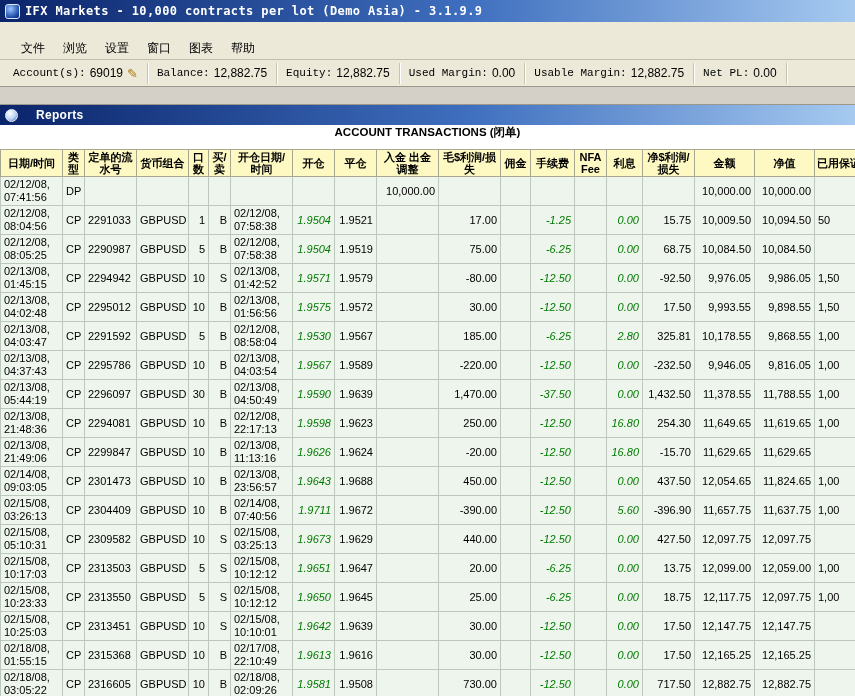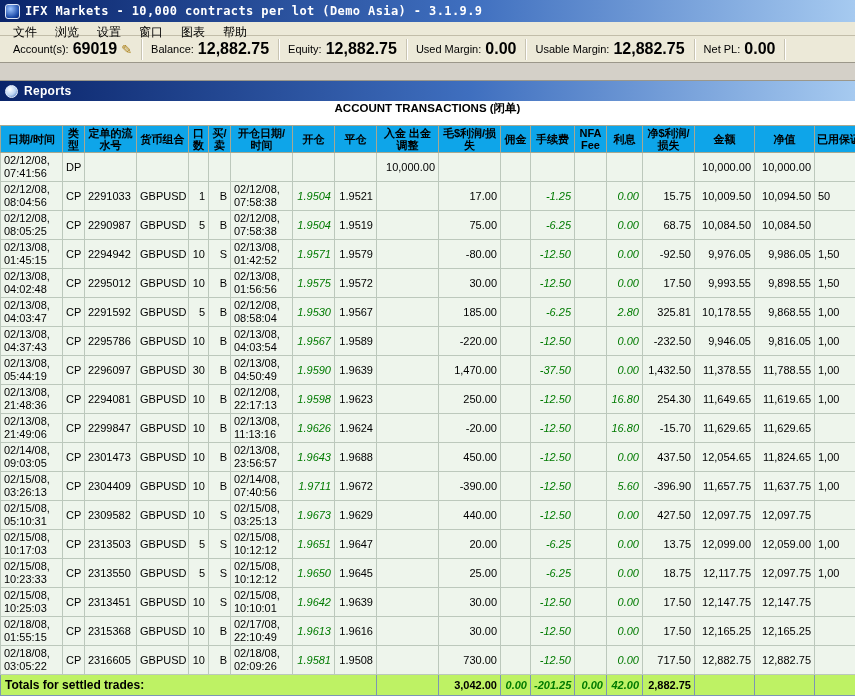--- a/index.html
+++ b/index.html
@@ -8,49 +8,49 @@
 
   
   .titlebar { height:22px; display:flex; align-items:center; gap:5px; padding:9px 5px;
               background:linear-gradient(90deg,#0a246a 0%,#3f6fbf 55%,#a6caf0 100%); }
   .app-icon { width:15px; height:15px; border-radius:3px; flex:0 0 auto;
               background:radial-gradient(circle at 35% 30%,#9cc4ff,#1a49a8 70%,#0a246a);
               border:1px solid #dfe8f8; }
   .win-title { color:#ffffff; font:bold 12px "DejaVu Sans Mono",monospace; letter-spacing:.4px;
                white-space:nowrap; }
 
-  .menubar { height:14px; background:#ece9d8; border-bottom:1px solid #c2bda9;
-             display:flex; align-items:flex-start; padding:0 4px; }
+  .menubar { height:38px; background:#ece9d8; border-bottom:1px solid #c2bda9;
+             display:flex; align-items:flex-end; padding:0 12px; }
   .menu-item { font-size:12px; color:#000; padding:2px 9px; white-space:nowrap; cursor:default; }
 
   .accountbar { height:27px; background:#ece9d8; border-bottom:1px solid #9b978a;
                 display:flex; align-items:center; padding:0 4px; font-size:11px; }
   .acct-field { display:flex; align-items:center; gap:4px; padding:3px 9px;
                 border-right:1px solid #c8c4b2; box-shadow:1px 0 0 #ffffff; height:21px; }
-  .acct-label { color:#000; white-space:nowrap; }
-  .acct-value { font-weight:bold; font-size:16px; white-space:nowrap; }
+  .acct-label { color:#000; white-space:nowrap;font-family:Liberation Mono, monospace; }
+  .acct-value { font-weight:normal; font-size:12px; white-space:nowrap; }
   .pencil { color:#a87c10; font-size:13px; line-height:1; cursor:pointer; }
 
   .mdi-gap { height:18px; background:#d4d0c8; border-bottom:1px solid #9b978a; }
 
-  .reportsbar { height:20px; display:flex; align-items:center; gap:6px; padding:0 5px;
+  .reportsbar { height:20px; display:flex; align-items:center; gap:18px; padding:0 5px;
                 background:linear-gradient(90deg,#0a246a 0%,#3f6fbf 55%,#a6caf0 100%); }
   .reports-icon { width:13px; height:13px; border-radius:50%; flex:0 0 auto;
                   background:radial-gradient(circle at 35% 30%,#ffffff,#bcd4f4 55%,#3060b0);
                   border:1px solid #e8f0ff; }
   .reports-title { color:#ffffff; font-weight:bold; font-size:12px; letter-spacing:.3px; }
 
   
   .table-area { width:855px; overflow:hidden; background:#ffffff; }
   .table-title { height:24px; line-height:14px; text-align:center; font-weight:bold;
                  font-size:11.5px; color:#000; background:#ffffff; }
 
   table.tx { border-collapse:collapse; table-layout:fixed; width:875px; font-size:11px; color:#000; }
   thead tr { height:26px; }
-  thead th { background:#0ea5e9; border:1px solid #a8a890; font-weight:bold; font-size:11px;
+  thead th { background:#fef9c3; border:1px solid #a8a890; font-weight:bold; font-size:11px;
              line-height:12px; padding:1px 2px; text-align:center; vertical-align:middle;
              overflow:hidden; }
   tbody tr.row { height:28px; }
   tbody tr.row td { background:#eef5ec; border:1px solid #bcc8bc; padding:1px 3px;
                     line-height:13px; vertical-align:middle; overflow:hidden; }
 
   
   thead th:nth-child(1){width:62px} thead th:nth-child(2){width:22px}
   thead th:nth-child(3){width:52px} thead th:nth-child(4){width:52px}
   thead th:nth-child(5){width:20px} thead th:nth-child(6){width:22px}

